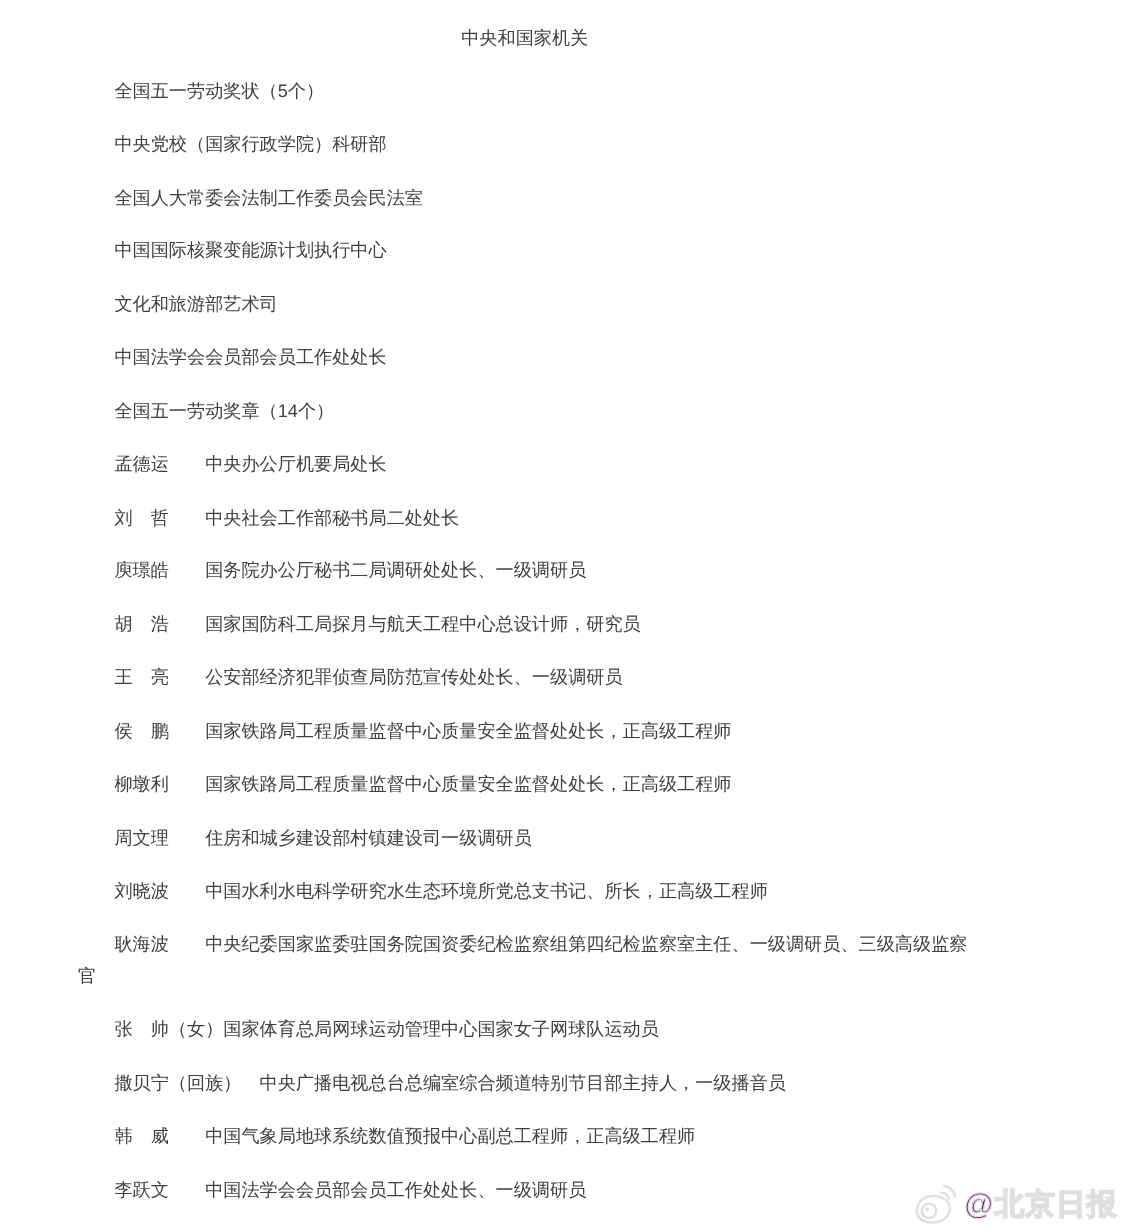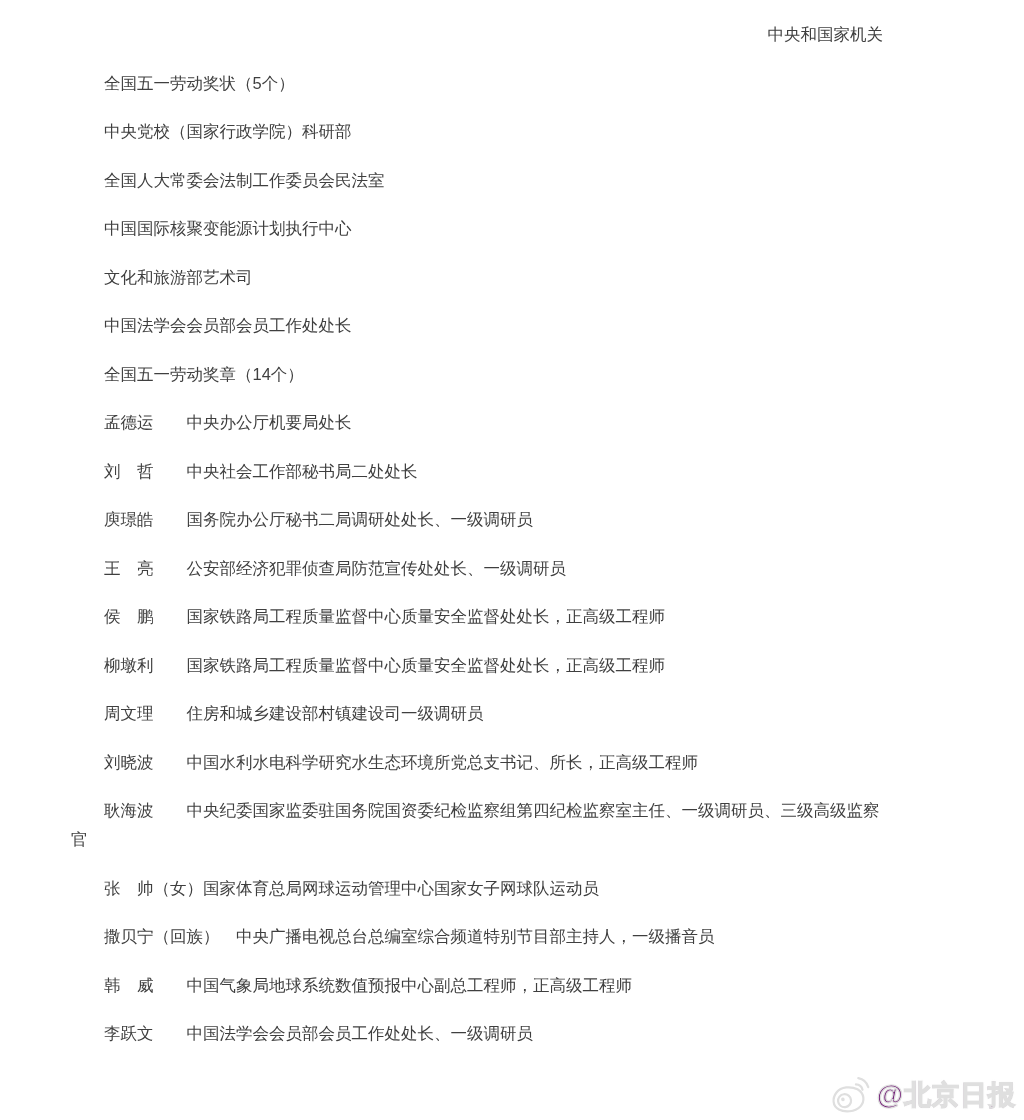--- a/index.html
+++ b/index.html
@@ -21,21 +21,21 @@
     font-size: 16.5px;
     line-height: 29px;
   }
   .doc p, .doc h1, .doc h2 {
     margin: 0 0 19.5px 0;
     font-size: 16.5px;
     line-height: 29px;
     font-weight: 400;
   }
   .doc-title {
-    text-align: right;
+    text-align: center;
     font-weight: 700;
     font-family: Liberation Serif, serif;
   }
   .section-heading {
     font-weight: 700;
     text-indent: 33px;
   }
   .org-item, .award-entry {
     text-indent: 33px;
   }
@@ -76,20 +76,21 @@
     <p class="org-item">全国人大常委会法制工作委员会民法室</p>
     <p class="org-item">中国国际核聚变能源计划执行中心</p>
     <p class="org-item">文化和旅游部艺术司</p>
     <p class="org-item">中国法学会会员部会员工作处处长</p>
 
     <h2 class="section-heading">全国五一劳动奖章（14个）</h2>
 
     <p class="award-entry"><span>孟德运</span><span>　　</span><span>中央办公厅机要局处长</span></p>
     <p class="award-entry"><span>刘　哲</span><span>　　</span><span>中央社会工作部秘书局二处处长</span></p>
     <p class="award-entry"><span>庾璟皓</span><span>　　</span><span>国务院办公厅秘书二局调研处处长、一级调研员</span></p>
+    <p class="award-entry"><span>胡　浩</span><span>　　</span><span>国家国防科工局探月与航天工程中心总设计师，研究员</span></p>
     <p class="award-entry"><span>王　亮</span><span>　　</span><span>公安部经济犯罪侦查局防范宣传处处长、一级调研员</span></p>
     <p class="award-entry"><span>侯　鹏</span><span>　　</span><span>国家铁路局工程质量监督中心质量安全监督处处长，正高级工程师</span></p>
     <p class="award-entry"><span>柳墩利</span><span>　　</span><span>国家铁路局工程质量监督中心质量安全监督处处长，正高级工程师</span></p>
     <p class="award-entry"><span>周文理</span><span>　　</span><span>住房和城乡建设部村镇建设司一级调研员</span></p>
     <p class="award-entry"><span>刘晓波</span><span>　　</span><span>中国水利水电科学研究水生态环境所党总支书记、所长，正高级工程师</span></p>
     <p class="award-entry"><span>耿海波</span><span>　　</span><span>中央纪委国家监委驻国务院国资委纪检监察组第四纪检监察室主任、一级调研员、三级高级监察官</span></p>
     <p class="award-entry"><span>张　帅（女）</span><span></span><span>国家体育总局网球运动管理中心国家女子网球队运动员</span></p>
     <p class="award-entry"><span>撒贝宁（回族）</span><span>　</span><span>中央广播电视总台总编室综合频道特别节目部主持人，一级播音员</span></p>
     <p class="award-entry"><span>韩　威</span><span>　　</span><span>中国气象局地球系统数值预报中心副总工程师，正高级工程师</span></p>
     <p class="award-entry"><span>李跃文</span><span>　　</span><span>中国法学会会员部会员工作处处长、一级调研员</span></p>

